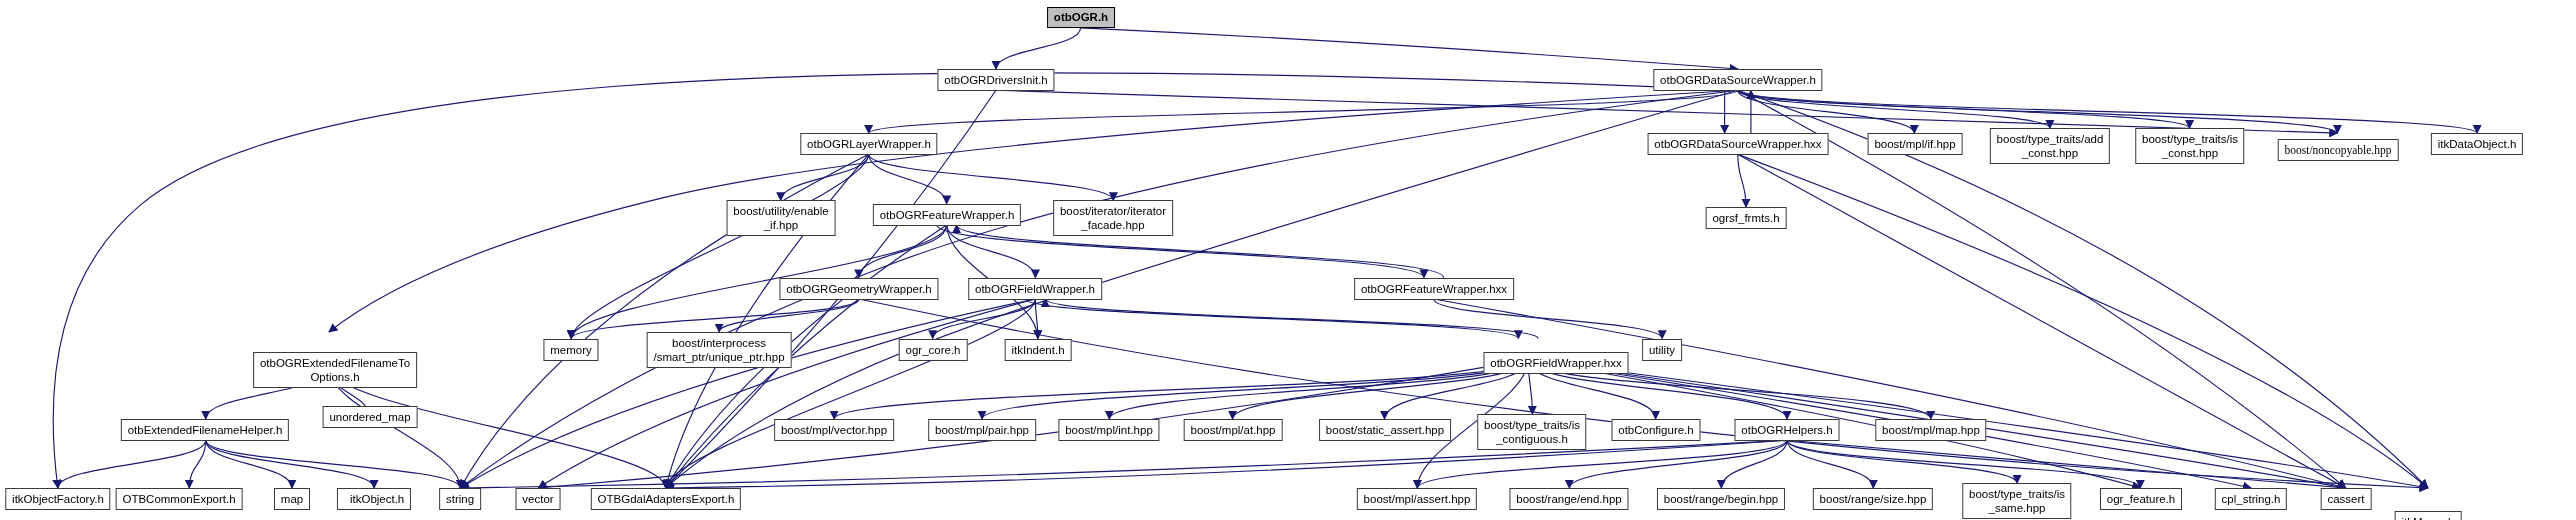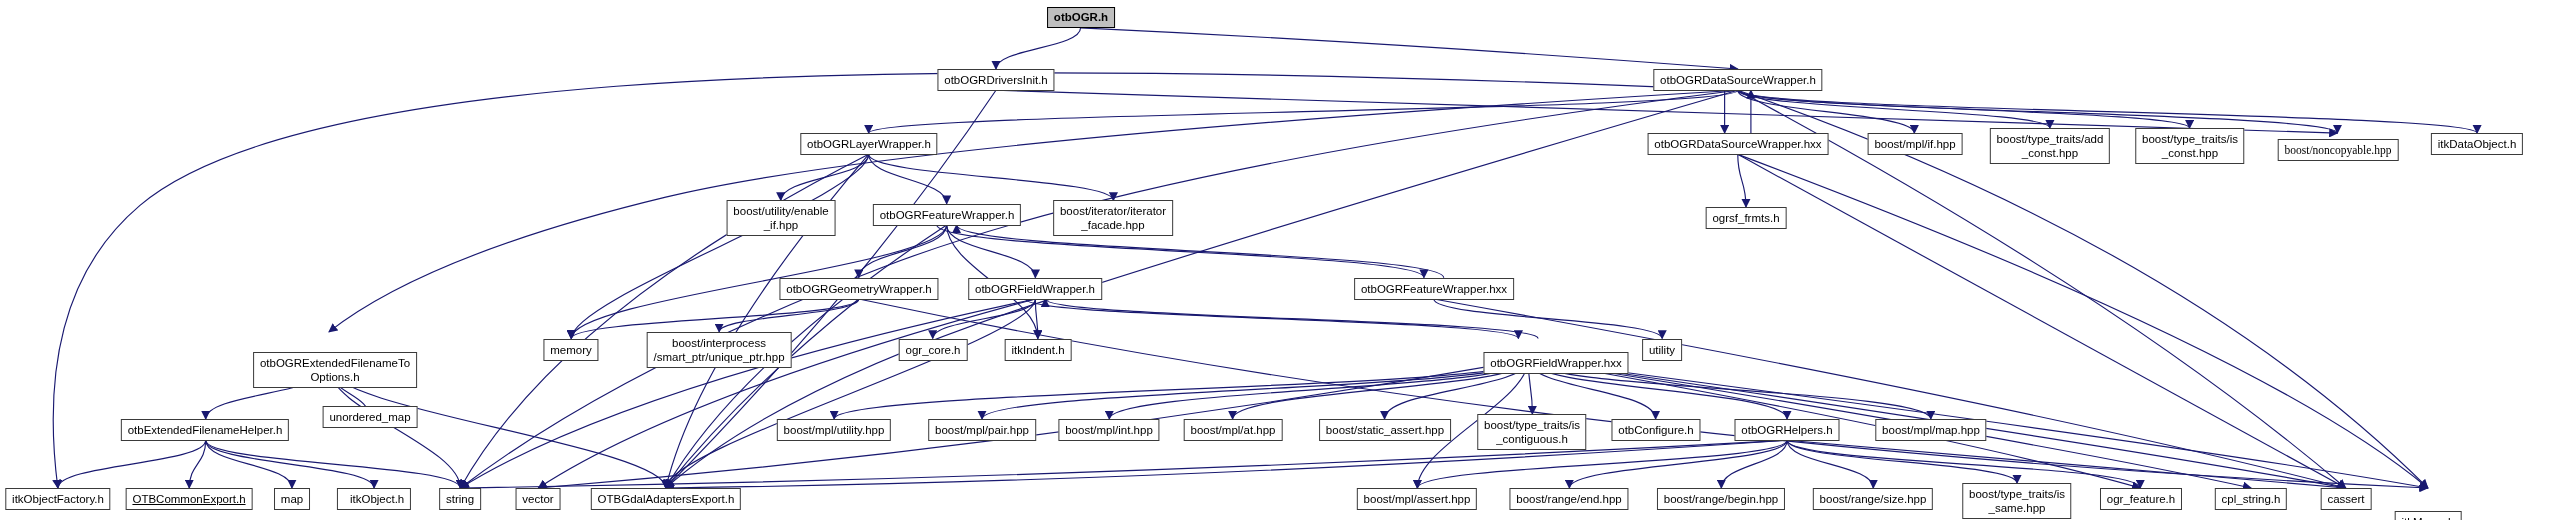--- a/index.html
+++ b/index.html
@@ -131,32 +131,32 @@
 Options.h</div>
       <div class="node" style="left: 571px; top: 339px;">memory</div>
       <div class="node" style="left: 719px; top: 332px;">boost/interprocess
 /smart_ptr/unique_ptr.hpp</div>
       <div class="node" style="left: 933px; top: 339px;">ogr_core.h</div>
       <div class="node" style="left: 1038px; top: 339px;">itkIndent.h</div>
       <div class="node" style="left: 1528px; top: 352px; margin-left: 28px;">otbOGRFieldWrapper.hxx</div>
       <div class="node" style="left: 1662px; top: 339px;">utility</div>
       <div class="node" style="left: 205px; top: 419px;">otbExtendedFilenameHelper.h</div>
       <div class="node" style="left: 370px; top: 406px;">unordered_map</div>
-      <div class="node" style="left: 834px; top: 419px;">boost/mpl/utility.hpp</div>
+      <div class="node" style="left: 834px; top: 419px;">boost/mpl/vector.hpp</div>
       <div class="node" style="left: 982px; top: 419px;">boost/mpl/pair.hpp</div>
       <div class="node" style="left: 1109px; top: 419px;">boost/mpl/int.hpp</div>
       <div class="node" style="left: 1233px; top: 419px;">boost/mpl/at.hpp</div>
       <div class="node" style="left: 1385px; top: 419px;">boost/static_assert.hpp</div>
       <div class="node" style="left: 1532px; top: 414px;">boost/type_traits/is
 _contiguous.h</div>
       <div class="node" style="left: 1656px; top: 419px;">otbConfigure.h</div>
       <div class="node" style="left: 1787px; top: 419px;">otbOGRHelpers.h</div>
       <div class="node" style="left: 1931px; top: 419px;">boost/mpl/map.hpp</div>
       <div class="node" style="left: 58px; top: 488px;">itkObjectFactory.h</div>
-      <div class="node" style="left: 189px; top: 488px; text-decoration: underline;">OTBCommonExport.h</div>
+      <div class="node" style="left: 179px; top: 488px;">OTBCommonExport.h</div>
       <div class="node" style="left: 292px; top: 488px;">map</div>
       <div class="node" style="left: 374px; top: 488px; padding-left: 12px;">itkObject.h</div>
       <div class="node" style="left: 460px; top: 488px;">string</div>
       <div class="node" style="left: 538px; top: 488px;">vector</div>
       <div class="node" style="left: 666px; top: 488px;">OTBGdalAdaptersExport.h</div>
       <div class="node" style="left: 1417px; top: 488px;">boost/mpl/assert.hpp</div>
       <div class="node" style="left: 1569px; top: 488px;">boost/range/end.hpp</div>
       <div class="node" style="left: 1721px; top: 488px;">boost/range/begin.hpp</div>
       <div class="node" style="left: 1873px; top: 488px;">boost/range/size.hpp</div>
       <div class="node" style="left: 2017px; top: 483px;">boost/type_traits/is

